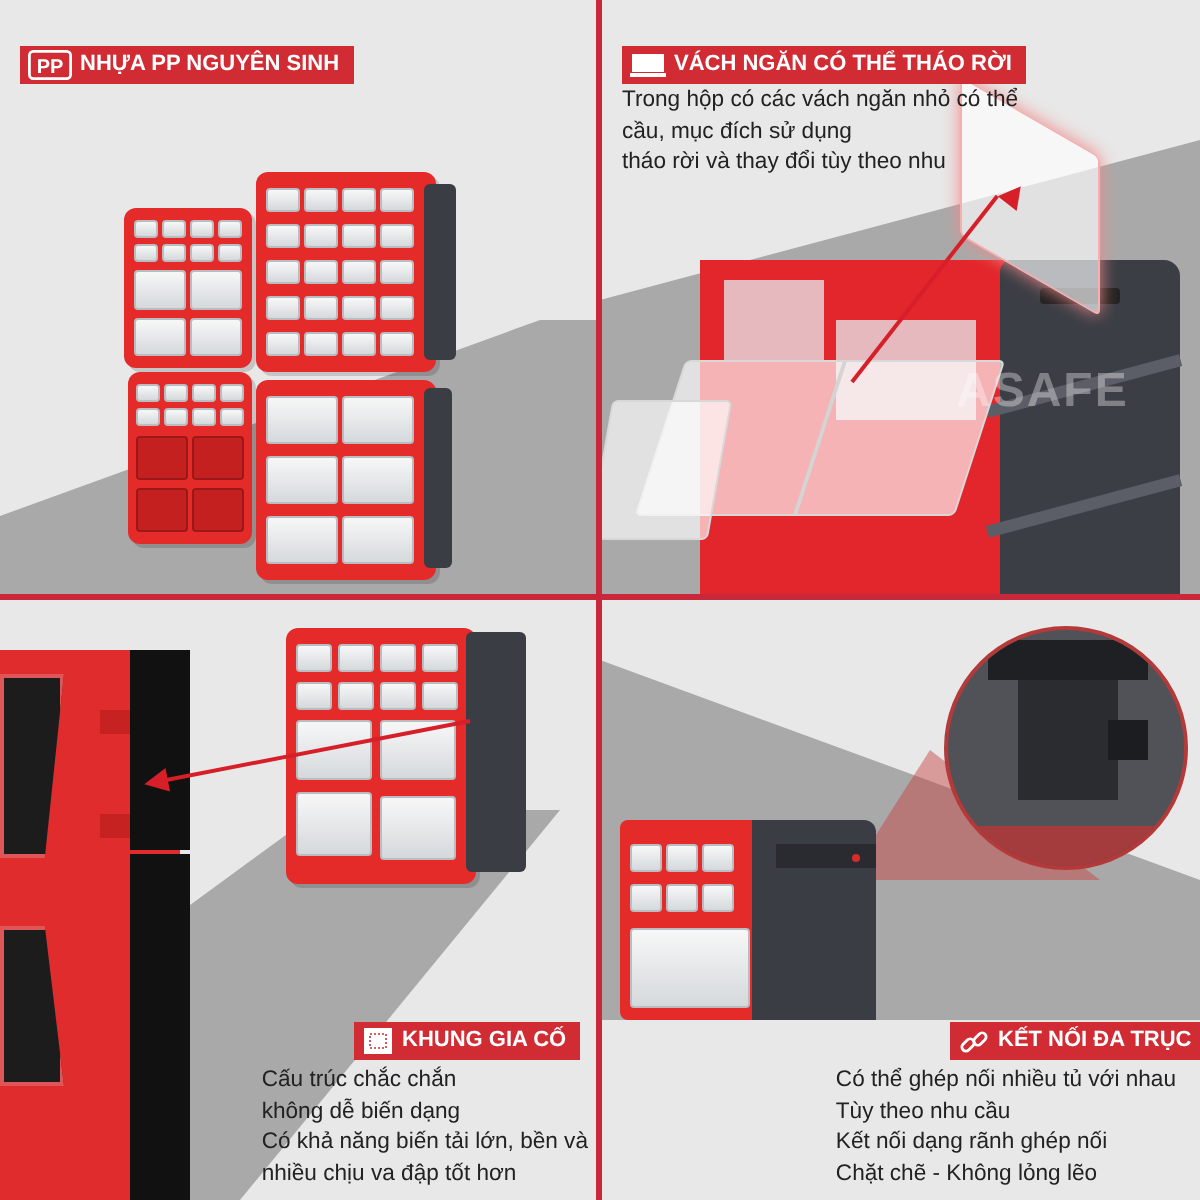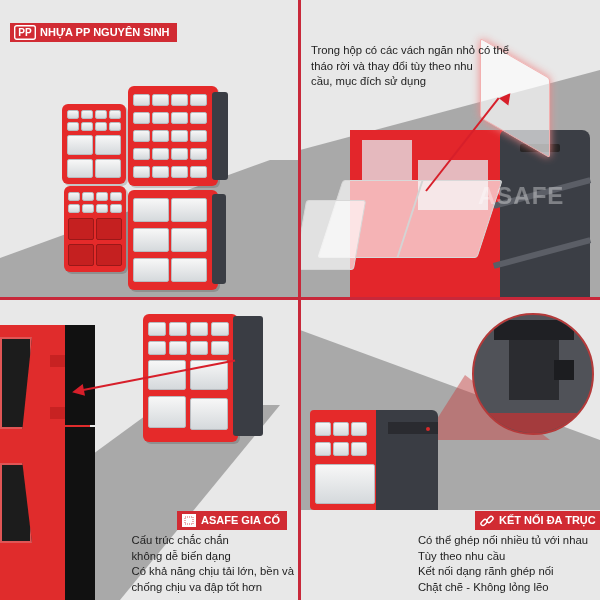--- a/index.html
+++ b/index.html
@@ -121,24 +121,33 @@
     <div class="drawer" style="left:5px;top:38px;width:36px;height:24px"></div>
       <div class="drawer" style="left:43px;top:38px;width:36px;height:24px"></div>
     <div class="drawer" style="left:5px;top:68px;width:36px;height:24px"></div>
       <div class="drawer" style="left:43px;top:68px;width:36px;height:24px"></div>
   </div>
 </section>
 
 <section class="quad q-tr">
   <div class="floor" style="left:0;top:70px;width:300px;height:230px;clip-path:polygon(0 80px,300px 0,300px 100%,0 100%);"></div>
 
+  <div class="badge" style="left:11px;top:23px;">
+    <span class="ico">
+      <svg width="18" height="13" viewBox="0 0 18 13">
+          <rect x="1" y="1" width="16" height="9" fill="#fff"></rect>
+          <rect x="0" y="10.5" width="18" height="2" fill="#fff"></rect>
+        </svg>
+    </span>
+    <span>VÁCH NGĂN CÓ THỂ THÁO RỜI</span>
+  </div>
   <div class="desc" style="left:11px;top:43px;">
     <div>Trong hộp có các vách ngăn nhỏ có thể</div>
+    <div>cầu, mục đích sử dụng</div>
     <div>tháo rời và thay đổi tùy theo nhu</div>
-    <div>cầu, mục đích sử dụng</div>
   </div>
 
   <div class="bigbox" style="left:50px;top:130px;width:200px;height:170px;background:#e3262b;clip-path:polygon(0 0,100% 0,100% 100%,0 100%);"></div>
   <div class="bigbox" style="left:200px;top:130px;width:90px;height:170px;background:#3b3e45;border-radius:6px 8px 0 0;">
     <div style="position:absolute;left:20px;top:14px;width:40px;height:8px;background:#222;border-radius:2px"></div>
     <div style="position:absolute;left:-8px;top:60px;width:100px;height:6px;background:#5b5e66;transform:rotate(-15deg)"></div>
     <div style="position:absolute;left:-8px;top:120px;width:100px;height:6px;background:#5b5e66;transform:rotate(-15deg)"></div>
   </div>
   <div class="bigbox" style="left:62px;top:140px;width:50px;height:40px;background:rgba(230,235,240,0.75);"></div>
   <div class="bigbox" style="left:118px;top:160px;width:70px;height:50px;background:rgba(230,235,240,0.75);"></div>
@@ -186,27 +195,27 @@
   <div class="arrow-line" style="left:78px;top:90px;width:160px;transform:rotate(-11deg);"></div>
   <div class="arrow-head" style="left:72px;top:85px;border-top:6px solid transparent;border-bottom:6px solid transparent;border-right:12px solid #d71f2a;transform:rotate(-11deg);"></div>
 
   <div class="badge" style="left:177px;top:211px;">
     <span class="ico">
       <svg width="16" height="15" viewBox="0 0 16 15">
           <rect x="1" y="1" width="14" height="13" fill="#fff"></rect>
           <rect x="4" y="4" width="8" height="7" fill="none" stroke="#d12b33" stroke-width="0.8" stroke-dasharray="1,1"></rect>
         </svg>
     </span>
-    <span>ASAFE GIA CỐ</span>
+    <span>KHUNG GIA CỐ</span>
   </div>
   <div class="desc right" style="right:6px;top:233px;">
     <div>Cấu trúc chắc chắn</div>
     <div>không dễ biến dạng</div>
-    <div>Có khả năng chịu tải lớn, bền và</div>
-    <div>chống chịu va đập tốt hơn</div>
+    <div>Có khả năng biến tải lớn, bền và</div>
+    <div>nhiều chịu va đập tốt hơn</div>
   </div>
 </section>
 
 <section class="quad q-br">
   <div class="floor" style="left:0;top:30px;width:300px;height:180px;clip-path:polygon(0 0,300px 110px,300px 100%,0 100%);"></div>
 
   <div style="position:absolute;left:130px;top:40px;width:160px;height:100px;background:rgba(200,60,60,0.45);clip-path:polygon(0 90px,35px 35px,120px 100px,5px 100px);z-index:6;"></div>
 
   <div class="circle-zoom" style="left:172px;top:13px;width:122px;height:122px;">
     <div style="position:absolute;left:35px;top:25px;width:50px;height:60px;background:#2b2c30;"></div>

